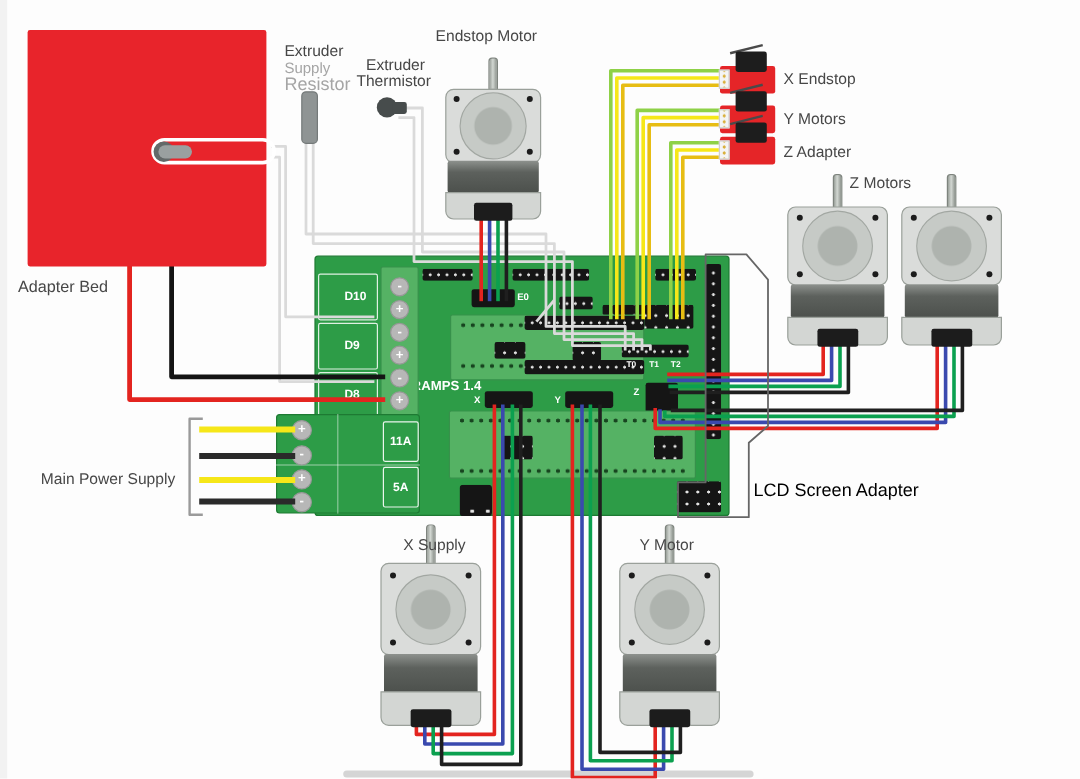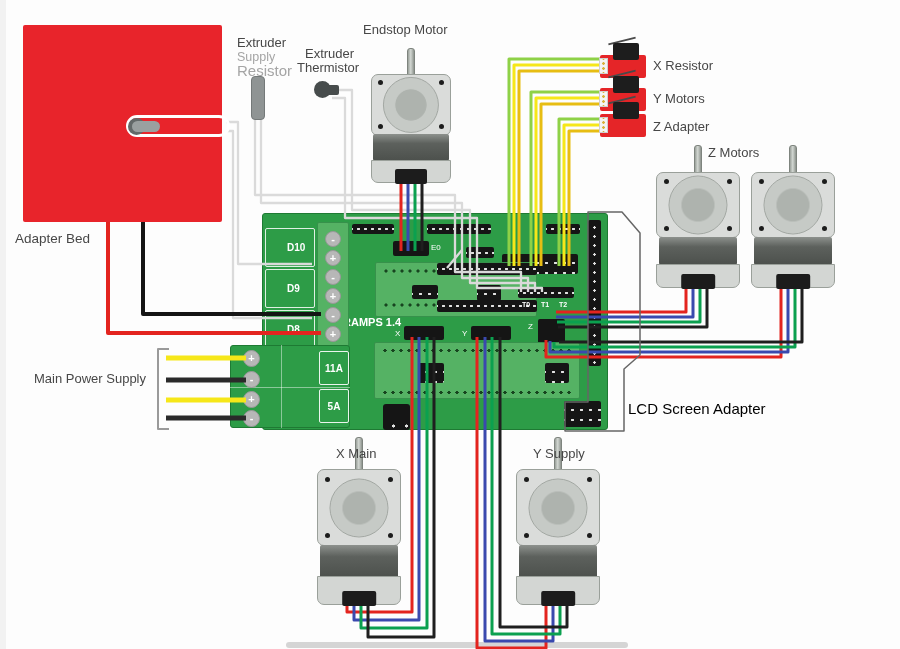--- a/index.html
+++ b/index.html
@@ -26,21 +26,21 @@
           background-size:13px 9px;background-position:center 3px;}
   .holerow{position:absolute;background-image:radial-gradient(circle,#17441f 1.5px,transparent 1.8px);
           background-size:8px 9px;background-position:1px 50%;}
   .blk{position:absolute;background:#151515;border-radius:2px;}
   .obox{position:absolute;border:1px solid rgba(255,255,255,.85);border-radius:2px;box-sizing:border-box;
         display:flex;align-items:center;}
   .obox span{margin-left:6px;padding-left:15px;}
   .fuse{position:absolute;border:1px solid rgba(255,255,255,.9);border-radius:2px;box-sizing:border-box;
         display:flex;align-items:center;justify-content:center;}
   .btxt{color:#fff;font-weight:bold;white-space:nowrap;}
-  .btxt10{font-size:10px;} .btxt8{position:absolute;font-size:8px;color:#fff;font-weight:normal;}
+  .btxt10{font-size:10px;} .btxt8{position:absolute;font-size:8px;color:#fff;font-weight:bold;}
   .btxt7{position:absolute;font-size:7px;color:#fff;font-weight:bold;}
   .term{position:absolute;background:#b7b7b7;border:1px solid #989898;border-radius:50%;box-sizing:border-box;
         display:flex;align-items:center;justify-content:center;color:#fff;font-weight:bold;font-size:11px;line-height:1;}
   .thin-line{position:absolute;background:rgba(255,255,255,.45);}
 
   
   .motor{position:absolute;z-index:3;}
   .shaft{position:absolute;left:calc(50% - 4px);top:0;width:8px;height:20%;box-sizing:border-box;
          background:linear-gradient(90deg,#9aa09a,#d2d7d2 45%,#8d938d);border:1px solid #7e847e;border-radius:3px 3px 0 0;}
   .face{position:absolute;top:19%;left:0;right:0;height:46%;background:#dadcda;border:1px solid #9aa09a;
@@ -342,22 +342,22 @@
     <div class="mconn"></div>
   </div>
 
   <div class="lbl" style="left:15px;top:231px;font-size:13.5px;">Adapter Bed</div>
   <div class="lbl" style="left:237px;top:36px;">Extruder</div>
   <div class="lbl lbl-gray" style="left:237px;top:50px;font-size:12.5px;">Supply</div>
   <div class="lbl lbl-gray" style="left:237px;top:63px;font-size:15px;">Resistor</div>
   <div class="lbl" style="left:305px;top:47px;">Extruder</div>
   <div class="lbl" style="left:297px;top:61px;">Thermistor</div>
   <div class="lbl" style="left:363px;top:23px;">Endstop Motor</div>
-  <div class="lbl" style="left:653px;top:59px;">X Resistor</div>
+  <div class="lbl" style="left:653px;top:59px;">X Endstop</div>
   <div class="lbl" style="left:653px;top:92px;">Y Motors</div>
   <div class="lbl" style="left:653px;top:120px;">Z Adapter</div>
   <div class="lbl" style="left:708px;top:146px;">Z Motors</div>
-  <div class="lbl" style="left:34px;top:372px;text-align:right;">Main Power Supply</div>
-  <div class="lbl" style="left:336px;top:447px;">X Main</div>
-  <div class="lbl" style="left:533px;top:447px;">Y Supply</div>
+  <div class="lbl" style="left:34px;top:392px;text-align:right;">Main Power Supply</div>
+  <div class="lbl" style="left:336px;top:447px;">X Supply</div>
+  <div class="lbl" style="left:533px;top:447px;">Y Motor</div>
   <div class="lbl" style="left:628px;top:401px;font-size:15px;color:#000000;">LCD Screen Adapter</div>
 
 </div>
 
 </body></html>

